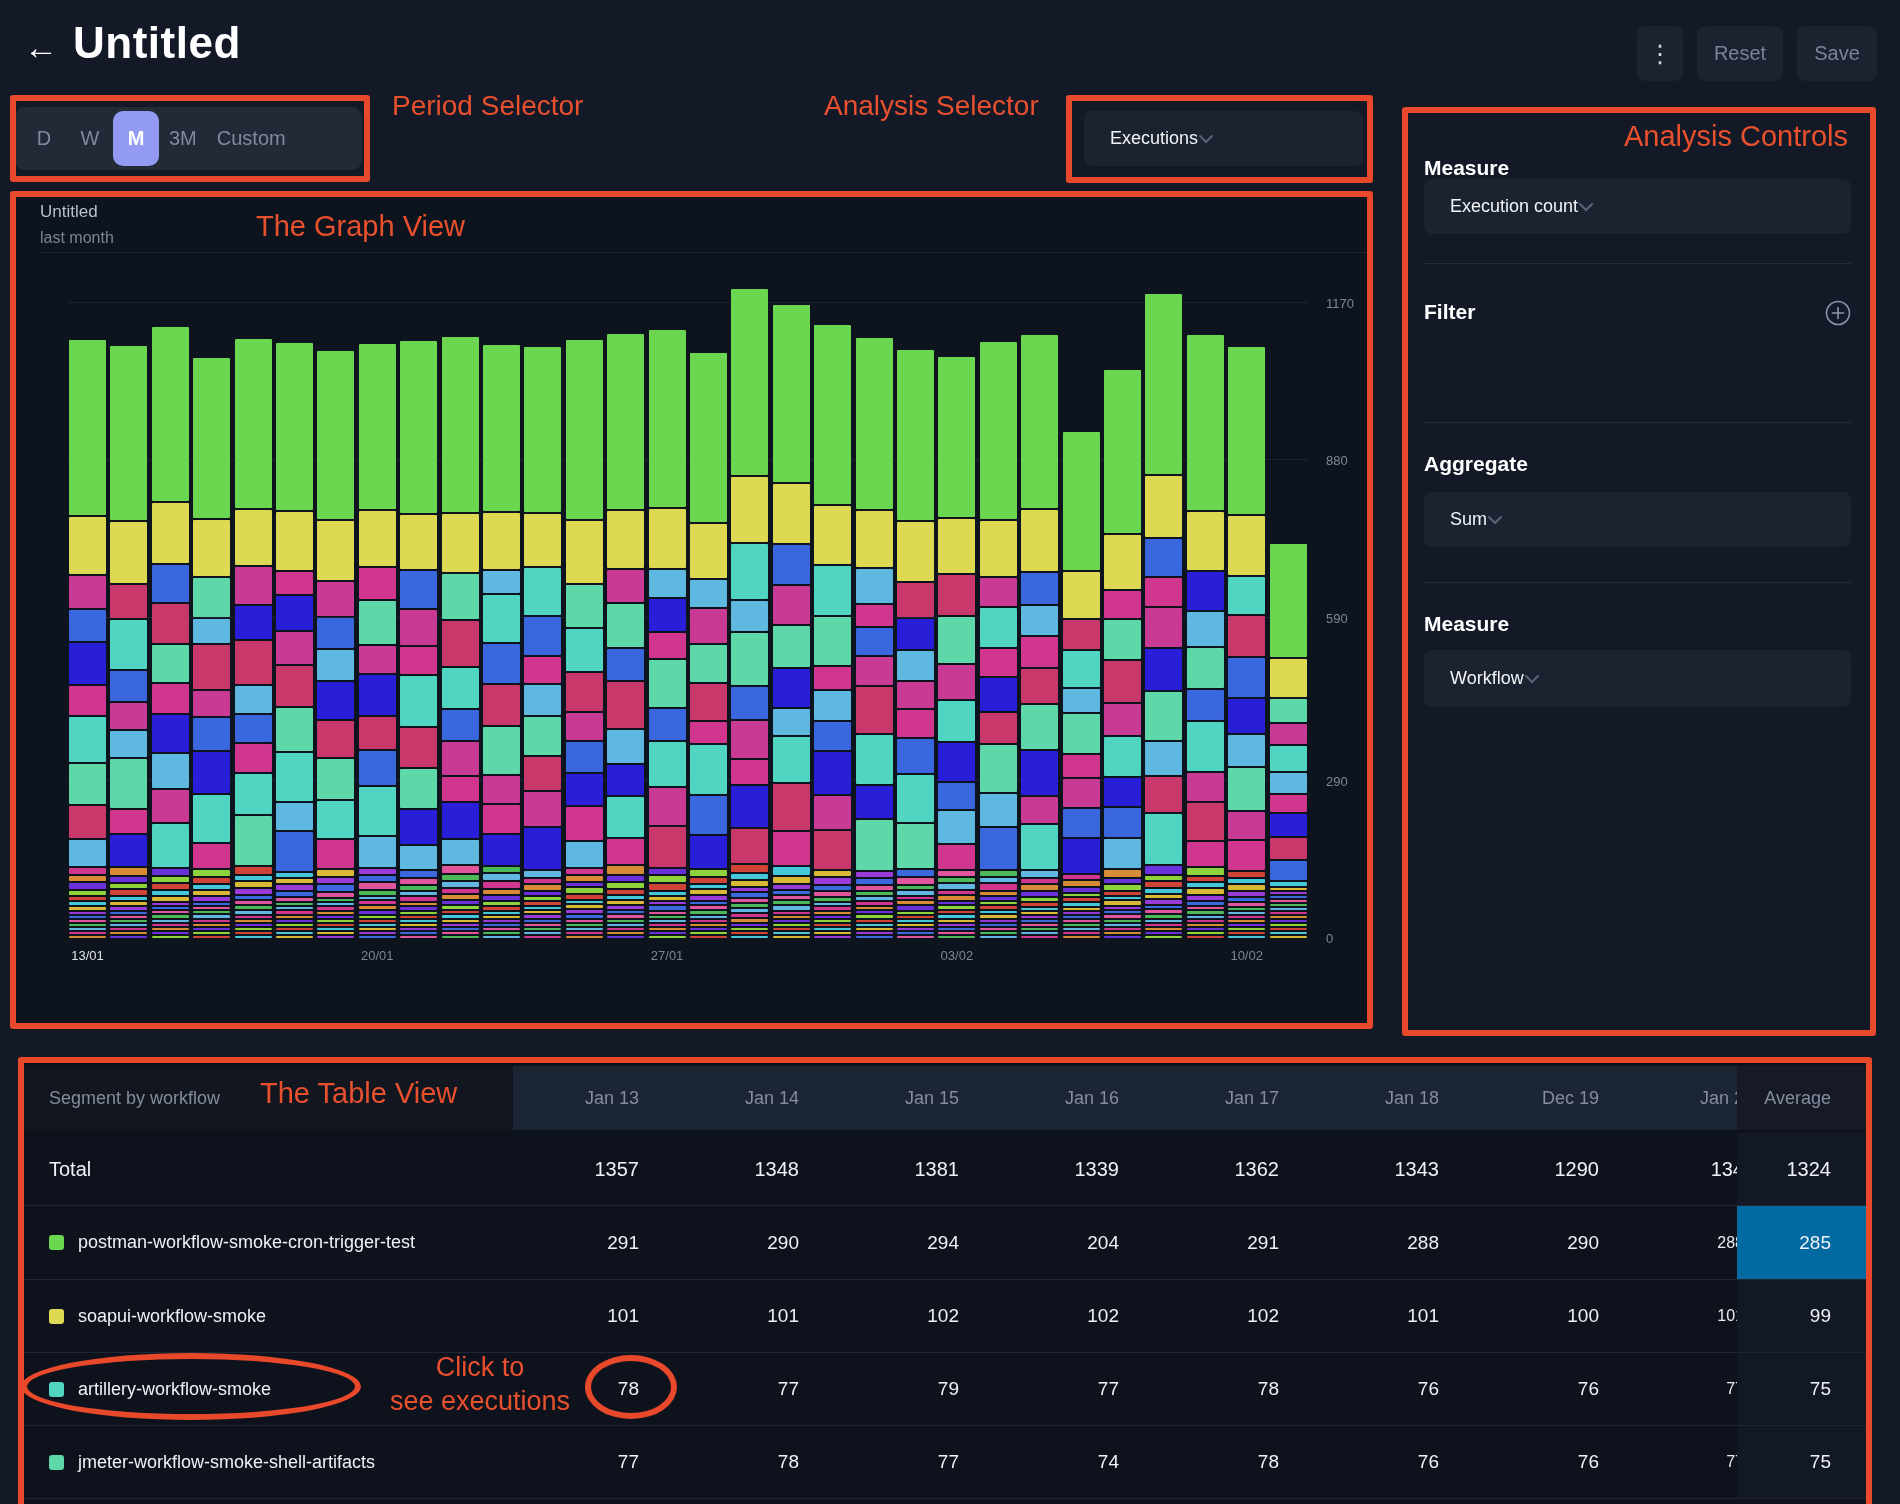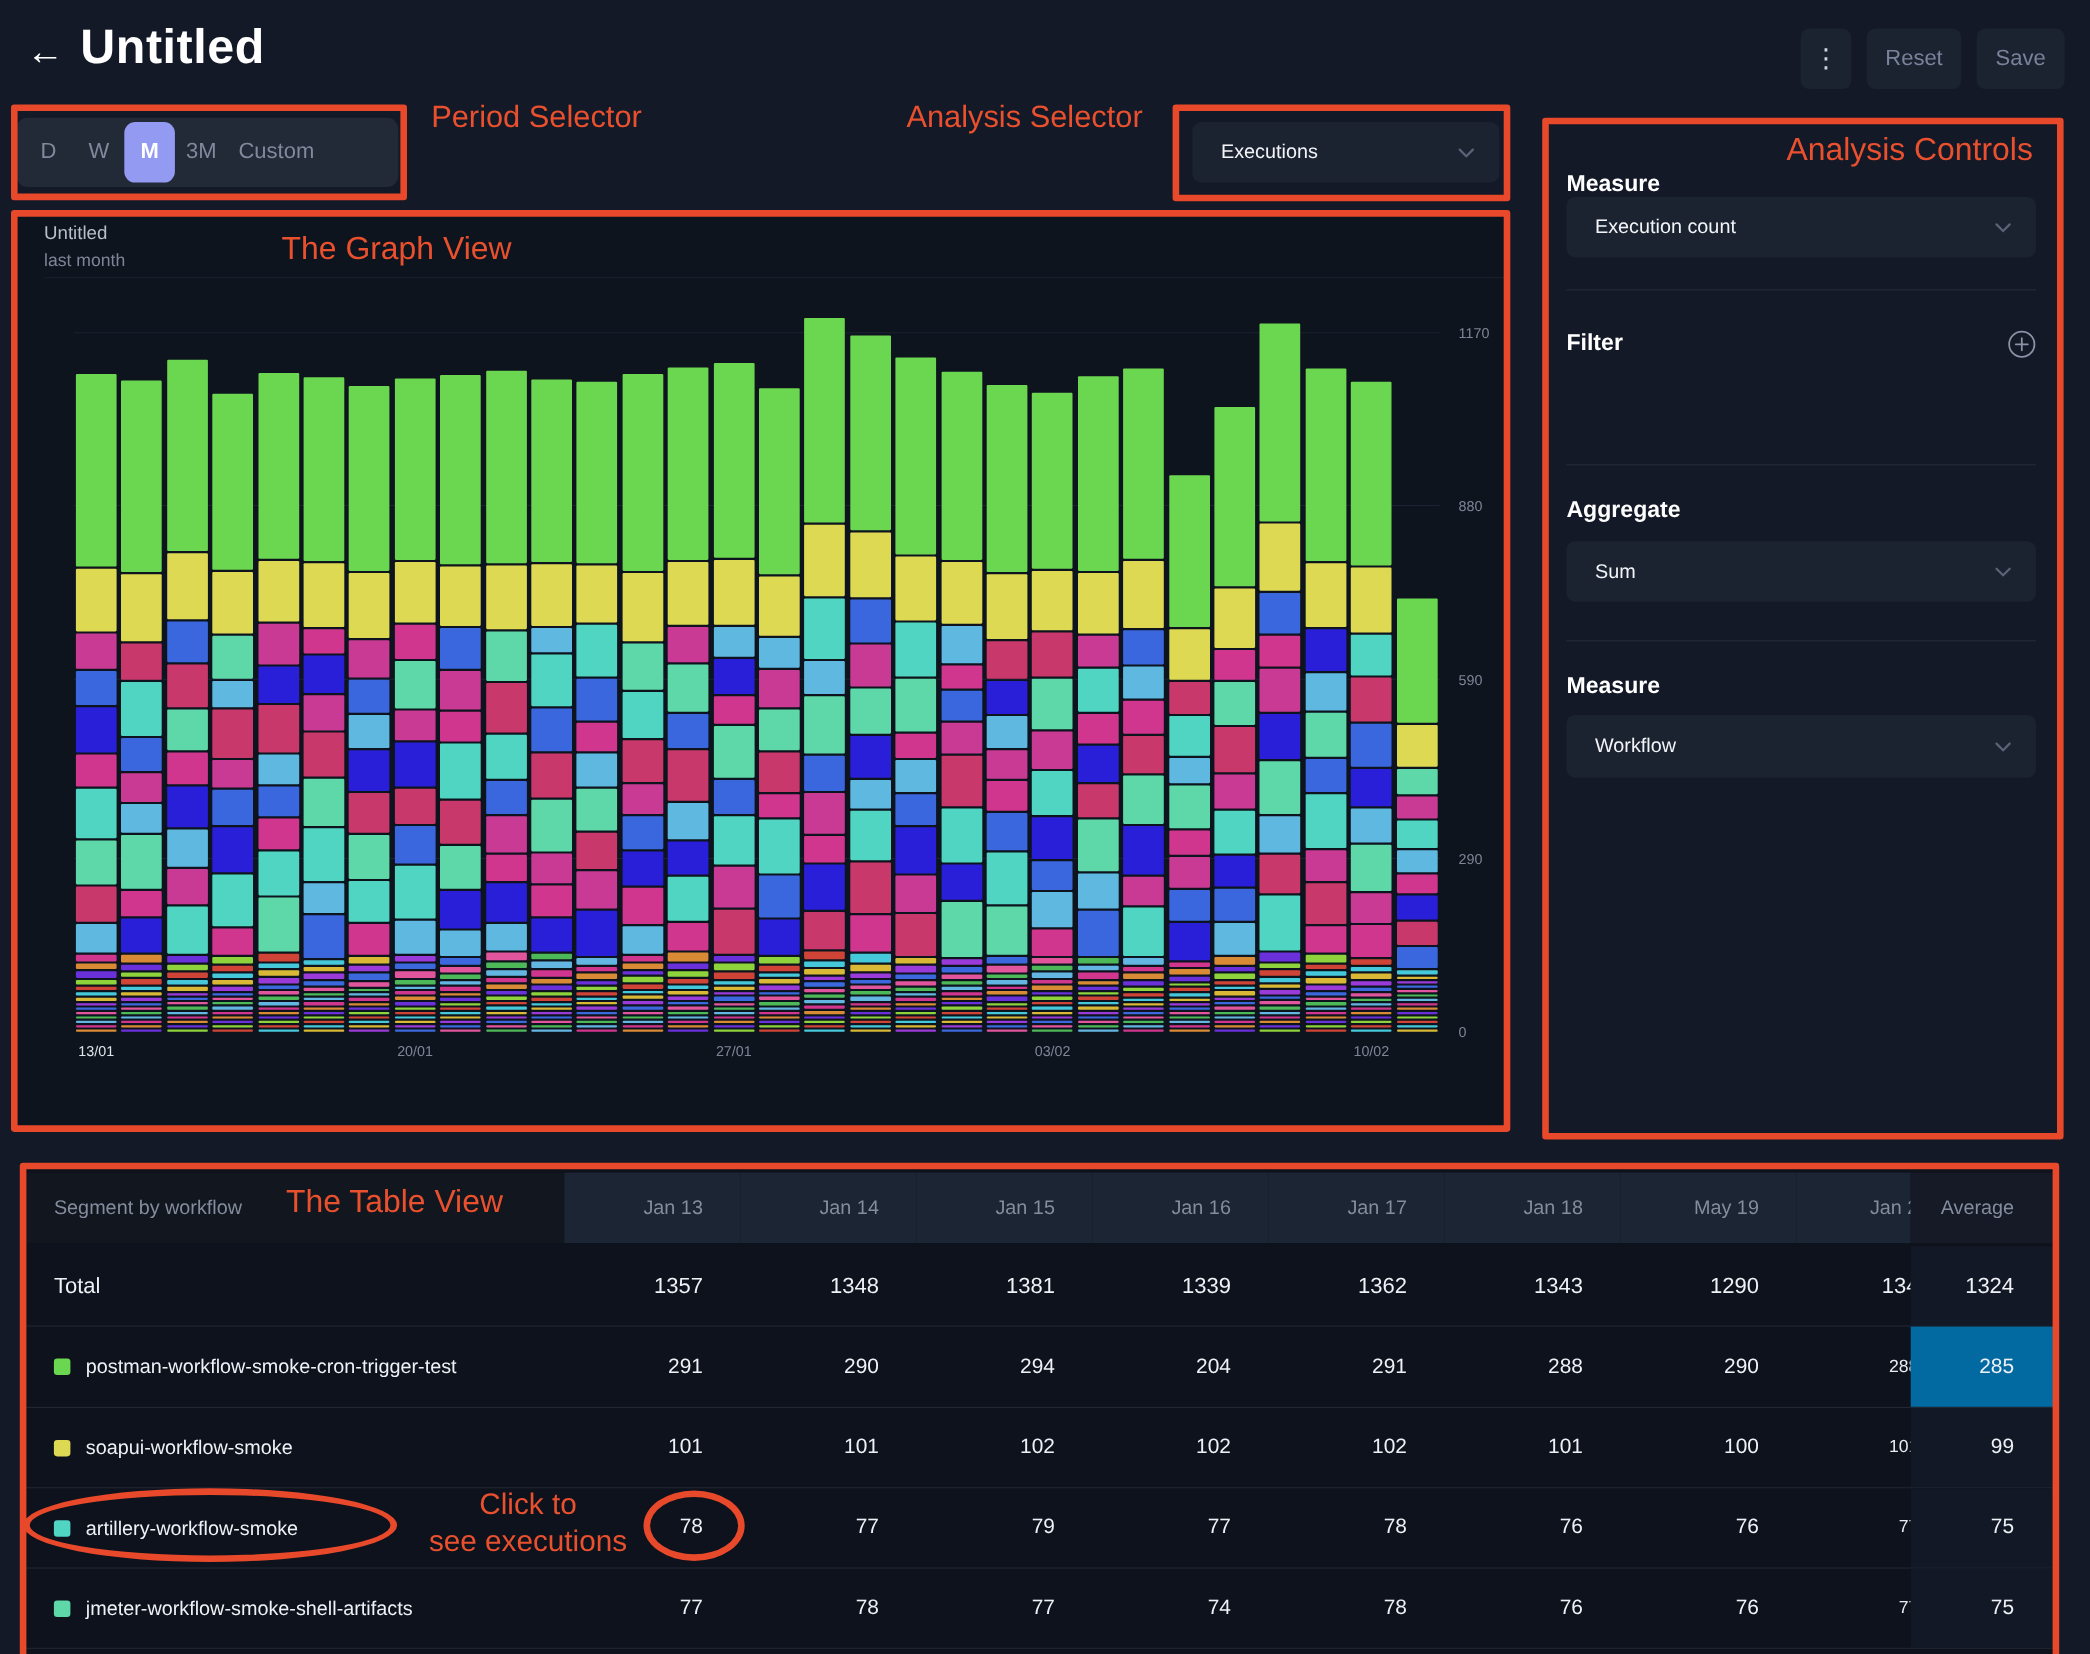--- a/index.html
+++ b/index.html
@@ -8,21 +8,21 @@
   
   .back{font-size:34px;color:#fff;line-height:1;}
   .title{font-size:44px;font-weight:700;color:#fff;letter-spacing:.5px;}
   .btn{background:#1b2230;border-radius:8px;color:#79839a;font-size:20px;display:flex;align-items:center;justify-content:center;}
   .kebab{color:#cfd5e0;font-size:24px;letter-spacing:0;}
   
   .period{background:#222937;border-radius:10px;display:flex;align-items:center;padding:4px 6px;height:63px;box-sizing:border-box;}
   .period .opt{color:#818a9d;font-size:20px;padding:0 10px;height:55px;min-width:46px;display:flex;align-items:center;justify-content:center;border-radius:10px;box-sizing:border-box;}
   .period .opt.sel{background:#939af1;color:#fff;font-weight:700;}
   
-  .dd{background:#1c2330;border-radius:8px;display:flex;align-items:center;justify-content:space-between;padding:0 22px 0 26px;box-sizing:border-box;color:#f2f4f8;font-size:18px;}
+  .dd{background:#1c2330;border-radius:8px;display:flex;align-items:center;padding:0 22px 0 26px;box-sizing:border-box;color:#f2f4f8;font-size:18px;}
   .panel-label{font-size:21px;font-weight:700;color:#fff;}
   .divider{height:1px;background:#242c3a;}
   
   .card{background:#0e141e;}
   .g-title{font-size:17px;color:#b9bfca;}
   .g-sub{font-size:16px;color:#7e8596;}
   .gridline{position:absolute;left:0;width:100%;height:1px;background:#1b2230;}
   .ytick{position:absolute;color:#7e8596;font-size:13px;transform:translateY(-50%);}
   .xtick{position:absolute;color:#7e8596;font-size:13px;transform:translateX(-50%);top:752px;}
   .bar{position:absolute;bottom:0;display:flex;flex-direction:column;justify-content:flex-end;gap:2px;}
@@ -924,21 +924,21 @@
 
 <div class="abs tbl" style="left:23px;top:1062px;width:1844px;height:442px;" id="table-box">
     <div style="display: flex; height: 64px; margin-top: 4px;">
       <div style="width: 490px; background: rgb(17, 22, 31); display: flex; align-items: center; padding-left: 26px; box-sizing: border-box; color: rgb(132, 140, 158); font-size: 18px;">Segment by workflow</div>
       <div class="hdr-date" style="width: 160px;">Jan 13</div>
       <div class="hdr-date" style="width: 160px;">Jan 14</div>
       <div class="hdr-date" style="width: 160px;">Jan 15</div>
       <div class="hdr-date" style="width: 160px;">Jan 16</div>
       <div class="hdr-date" style="width: 160px;">Jan 17</div>
       <div class="hdr-date" style="width: 160px;">Jan 18</div>
-      <div class="hdr-date" style="width: 160px;">May 19</div>
+      <div class="hdr-date" style="width: 160px;">Dec 19</div>
       <div style="width: 104px; overflow: hidden; display: flex; align-items: center; background: rgb(28, 37, 51);">
         <span style="display: inline-block; width: 111px; text-align: right; white-space: nowrap; flex: 0 0 auto; color: rgb(132, 140, 158); font-size: 18px;">Jan 2</span>
       </div>
       <div style="width: 130px; background: rgb(21, 26, 38); display: flex; align-items: center; justify-content: flex-end; padding-right: 36px; box-sizing: border-box; color: rgb(132, 140, 158); font-size: 18px;">Average</div>
     </div>
     <div class="trow" style="border-top: none; margin-top: 3px; border-bottom: 1px solid rgb(31, 39, 52);">
       <div class="rowlabel" style="font-size: 20px; width: 490px;">Total</div>
       <div class="cellv" style="width: 160px; font-size: 20px;">1357</div>
       <div class="cellv" style="width: 160px; font-size: 20px;">1348</div>
       <div class="cellv" style="width: 160px; font-size: 20px;">1381</div>

